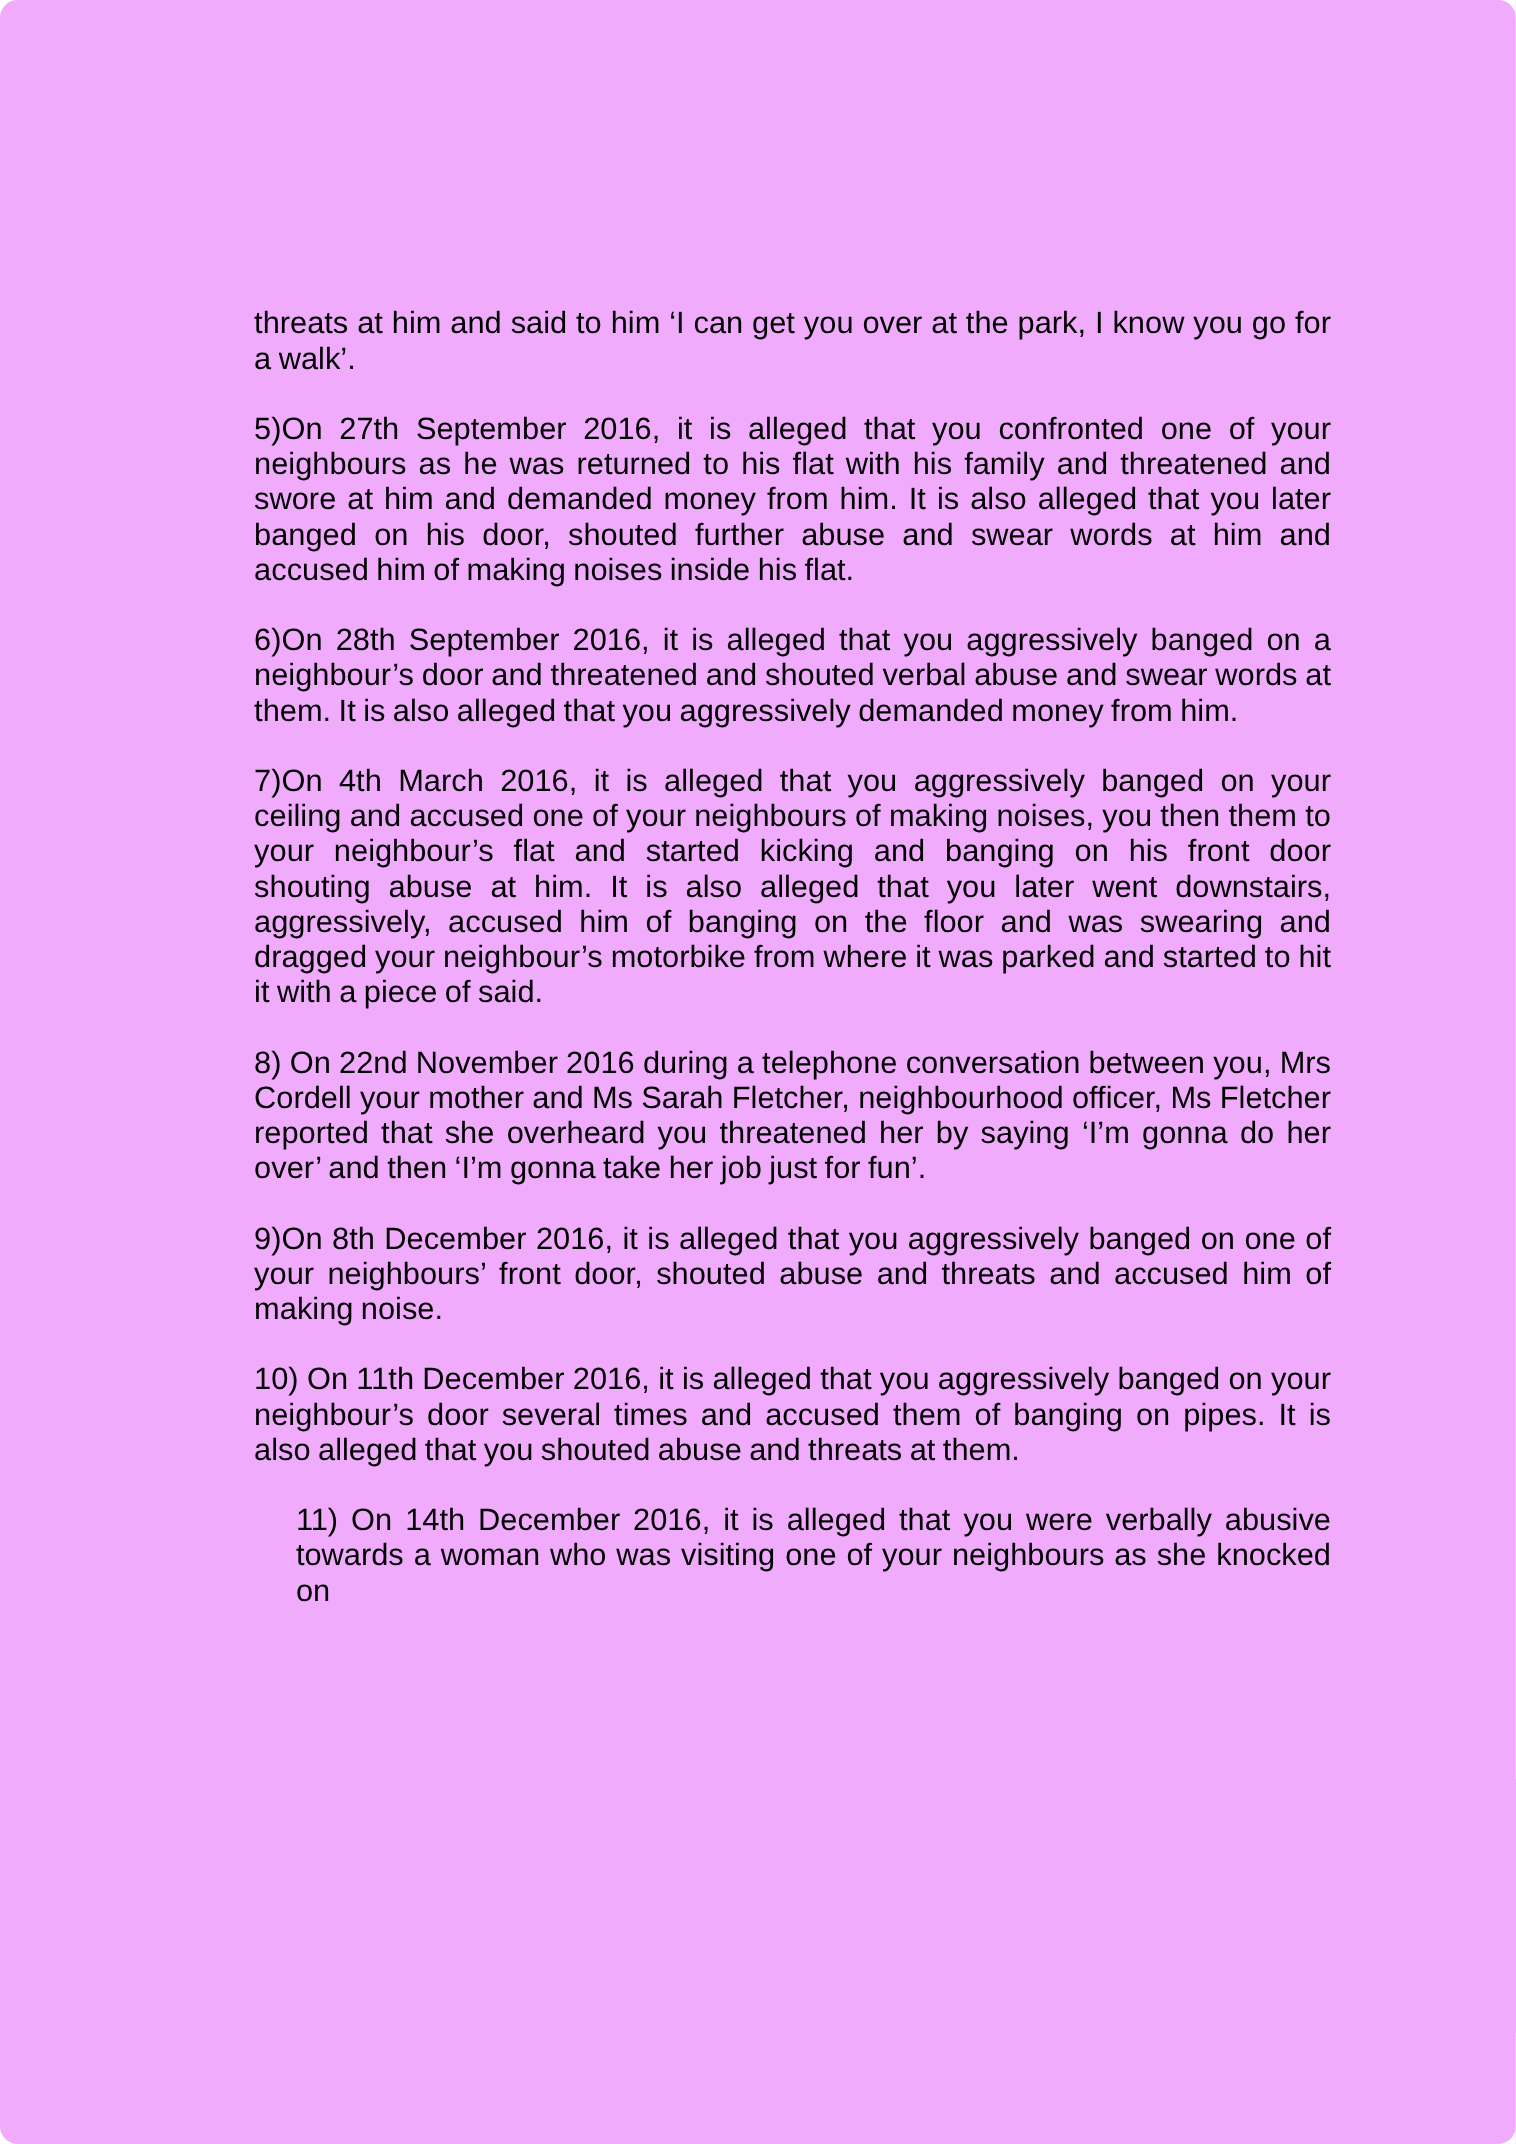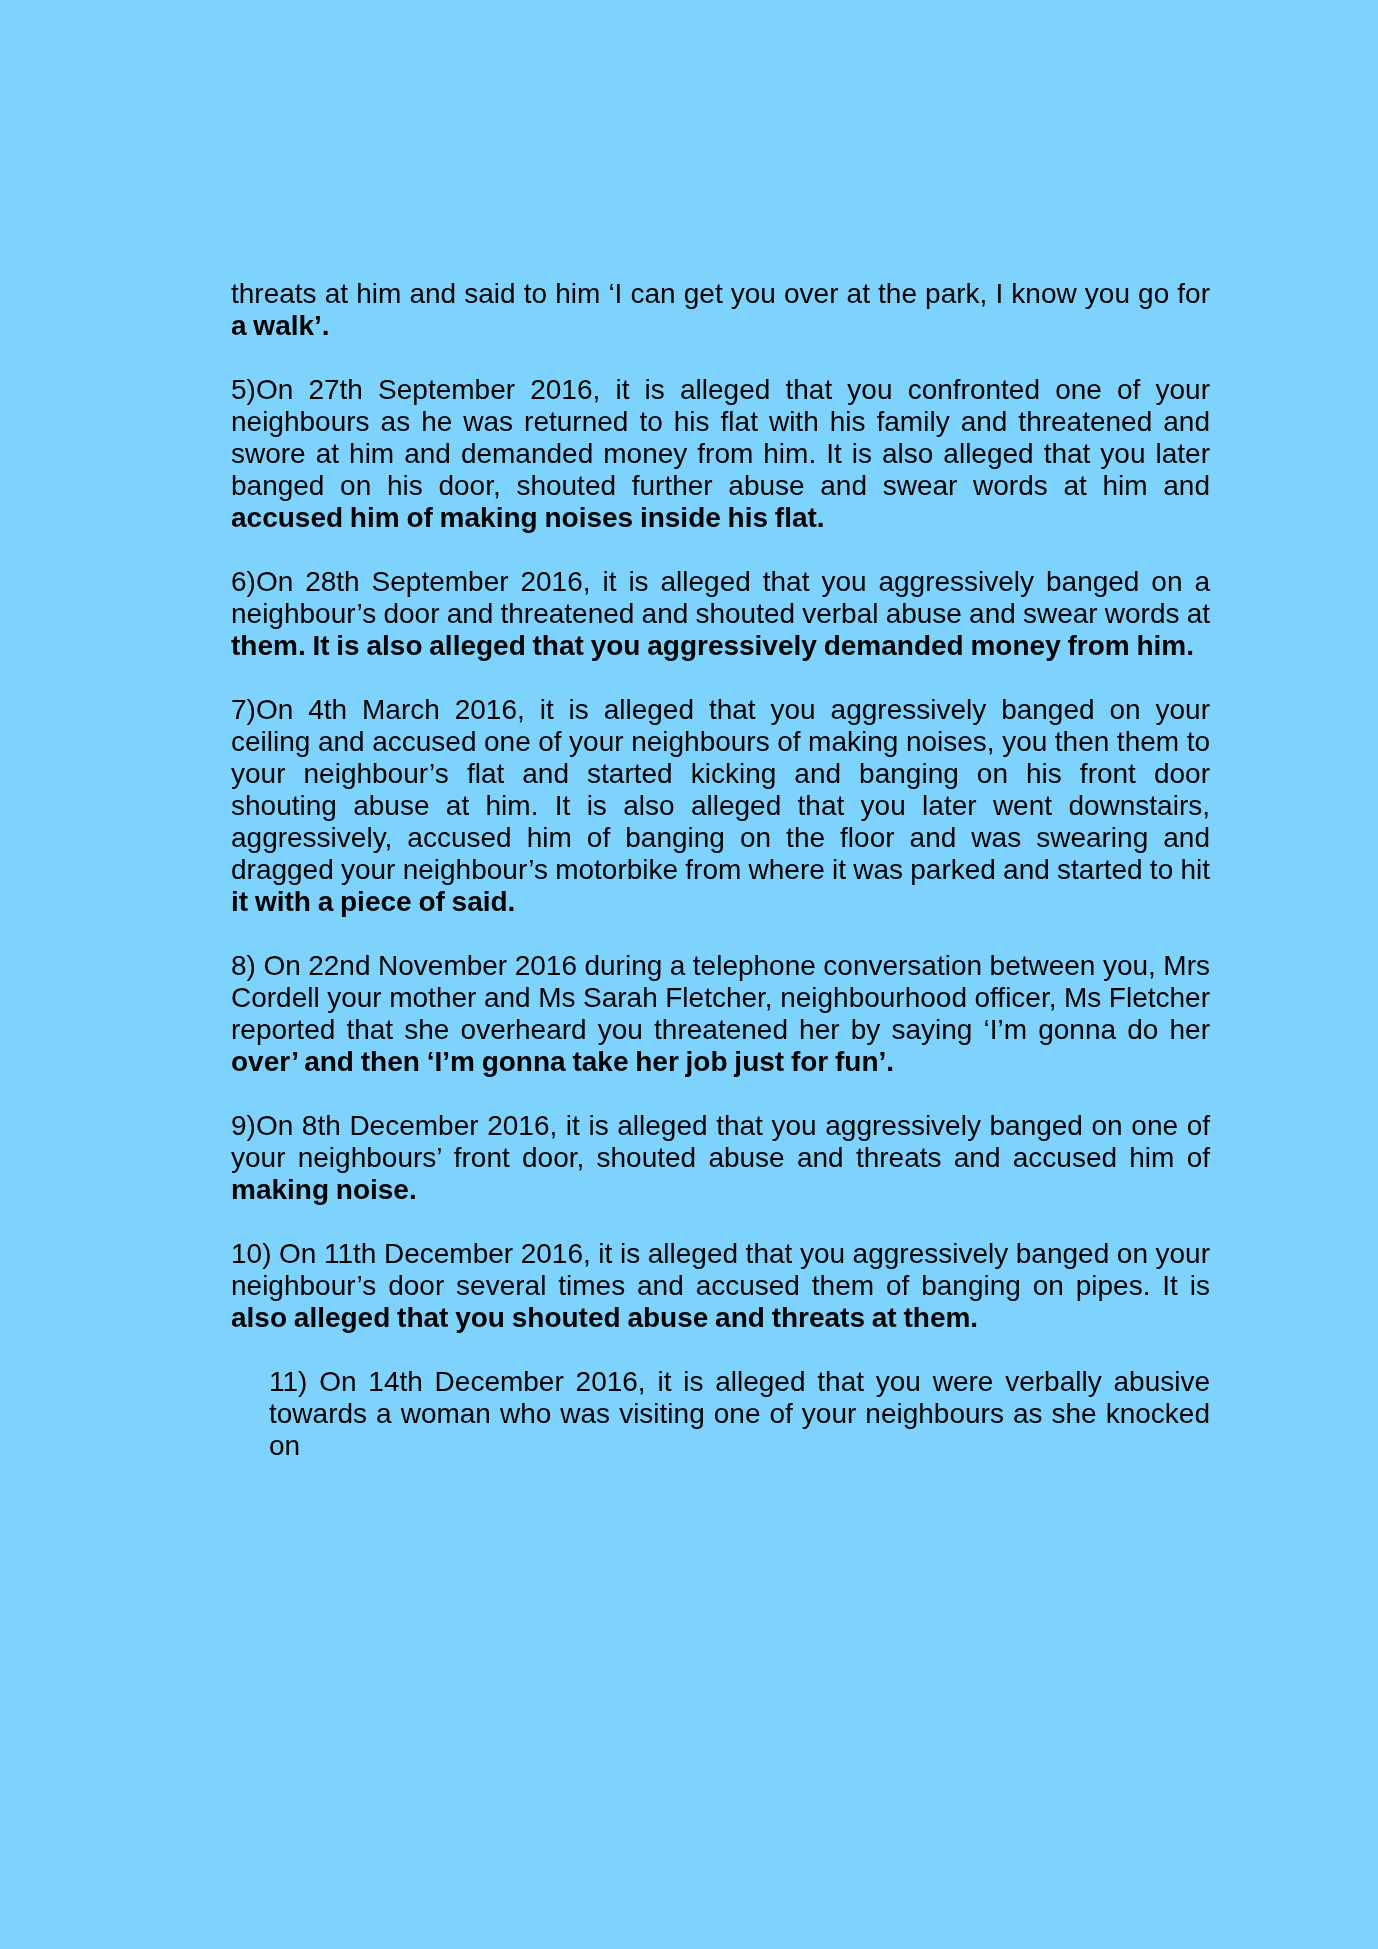--- a/index.html
+++ b/index.html
@@ -13,21 +13,22 @@
     position: relative;
     overflow: hidden;
     font-family: "Liberation Sans", sans-serif;
   }
   .page {
     position: absolute;
     left: 0;
     top: 0;
     width: 1378px;
     height: 1949px;
-    background: #7dd3fc;
+    background: #f0abfc;
+    border-radius: 16px;
   }
   .text-block {
     position: absolute;
     left: 231px;
     top: 278px;
     width: 979px;
     color: #000000;
   }
   .para {
     margin: 0 0 32px 0;
@@ -41,21 +42,20 @@
     font-size: 28px;
     line-height: 32px;
     color: #000000;
     text-align: justify;
     text-align-last: justify;
     word-spacing: -1px;
     text-justify: inter-word;
   }
   .line.last {
     text-align-last: left;
-    font-weight: bold;
   }
 </style>
 </head>
 <body>
 
 <main class="page">
   <section class="text-block">
       <div class="para">
         <div class="line">threats at him and said to him ‘I can get you over at the park, I know you go for</div>
         <div class="line last">a walk’.</div>

